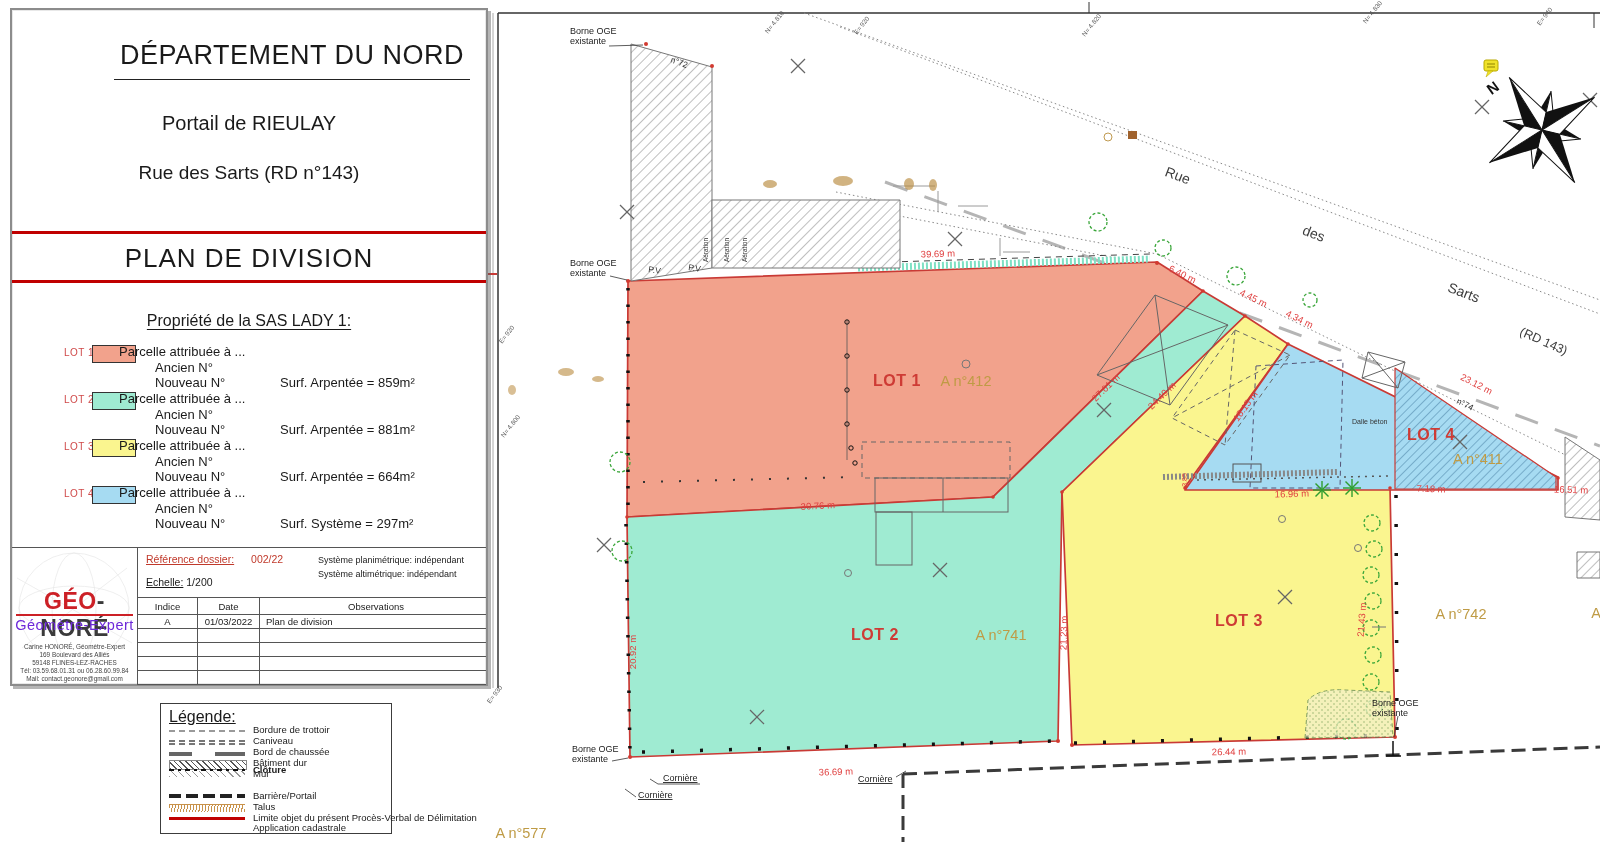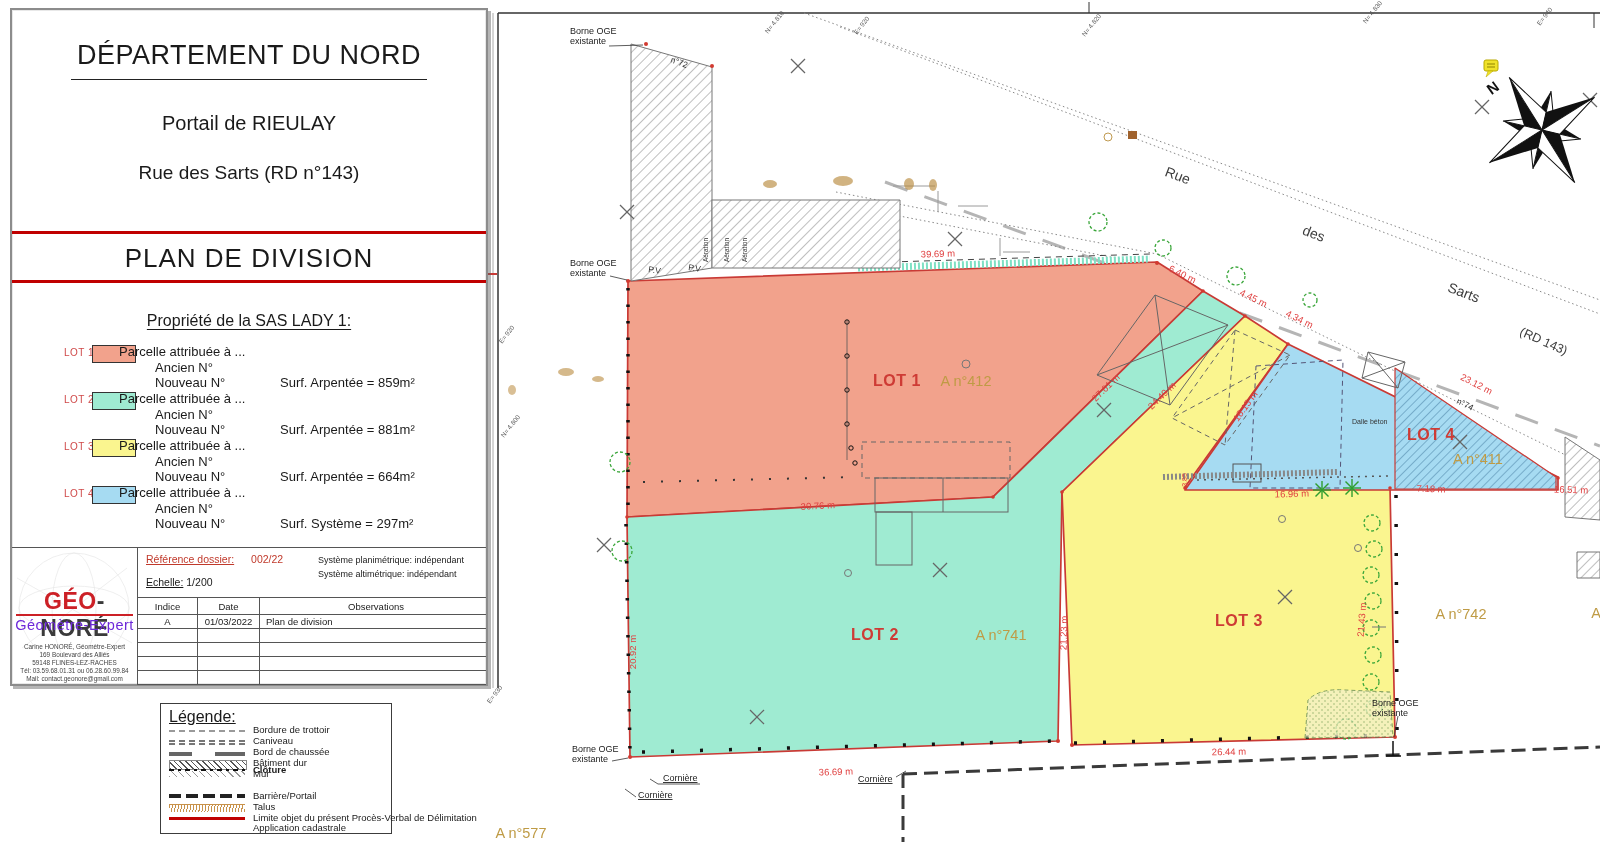--- a/index.html
+++ b/index.html
@@ -2,21 +2,21 @@
 <html><head>
 <meta charset="utf-8">
 <style>
   html,body{margin:0;padding:0;background:#ffffff;}
   #stage{position:relative;width:1600px;height:842px;background:#ffffff;overflow:hidden;
          font-family:"Liberation Sans",sans-serif;color:#1a1a1a;}
   
   #cartouche{position:absolute;left:10px;top:8px;width:474px;height:674px;background:#fff;
              border:2px solid #8c8c8c;box-shadow:3px 3px 0 rgba(90,90,90,.45), inset 0 0 0 1px #e8e8e8;}
   .tb-center{position:absolute;left:0;width:100%;text-align:center;}
-  #dept-title{top:30px;font-size:27px;letter-spacing:.5px;}
+  #dept-title{top:30px;font-size:27px;letter-spacing:.5px;margin-left:43px;}
   #dept-title span{display:inline-block;border-bottom:1.5px solid #222;padding:0 6px 8px 6px;}
   #commune{top:102px;font-size:20px;}
   #street{top:152px;font-size:19px;}
   .red-rule{position:absolute;left:0;width:100%;height:3px;background:#c00000;}
   #plan-title{top:233px;font-size:26px;letter-spacing:1px;}
   #property-heading{top:302px;font-size:16px;}
   #property-heading span{text-decoration:underline;text-underline-offset:3px;}
   .lot-entry{position:absolute;left:0;width:100%;height:47px;}
   .lot-id{position:absolute;left:52px;top:3px;font-size:10px;color:#cf4848;letter-spacing:.5px;}
   .lot-swatch{position:absolute;left:80px;top:1px;width:42px;height:16px;border:1px solid #333;}

